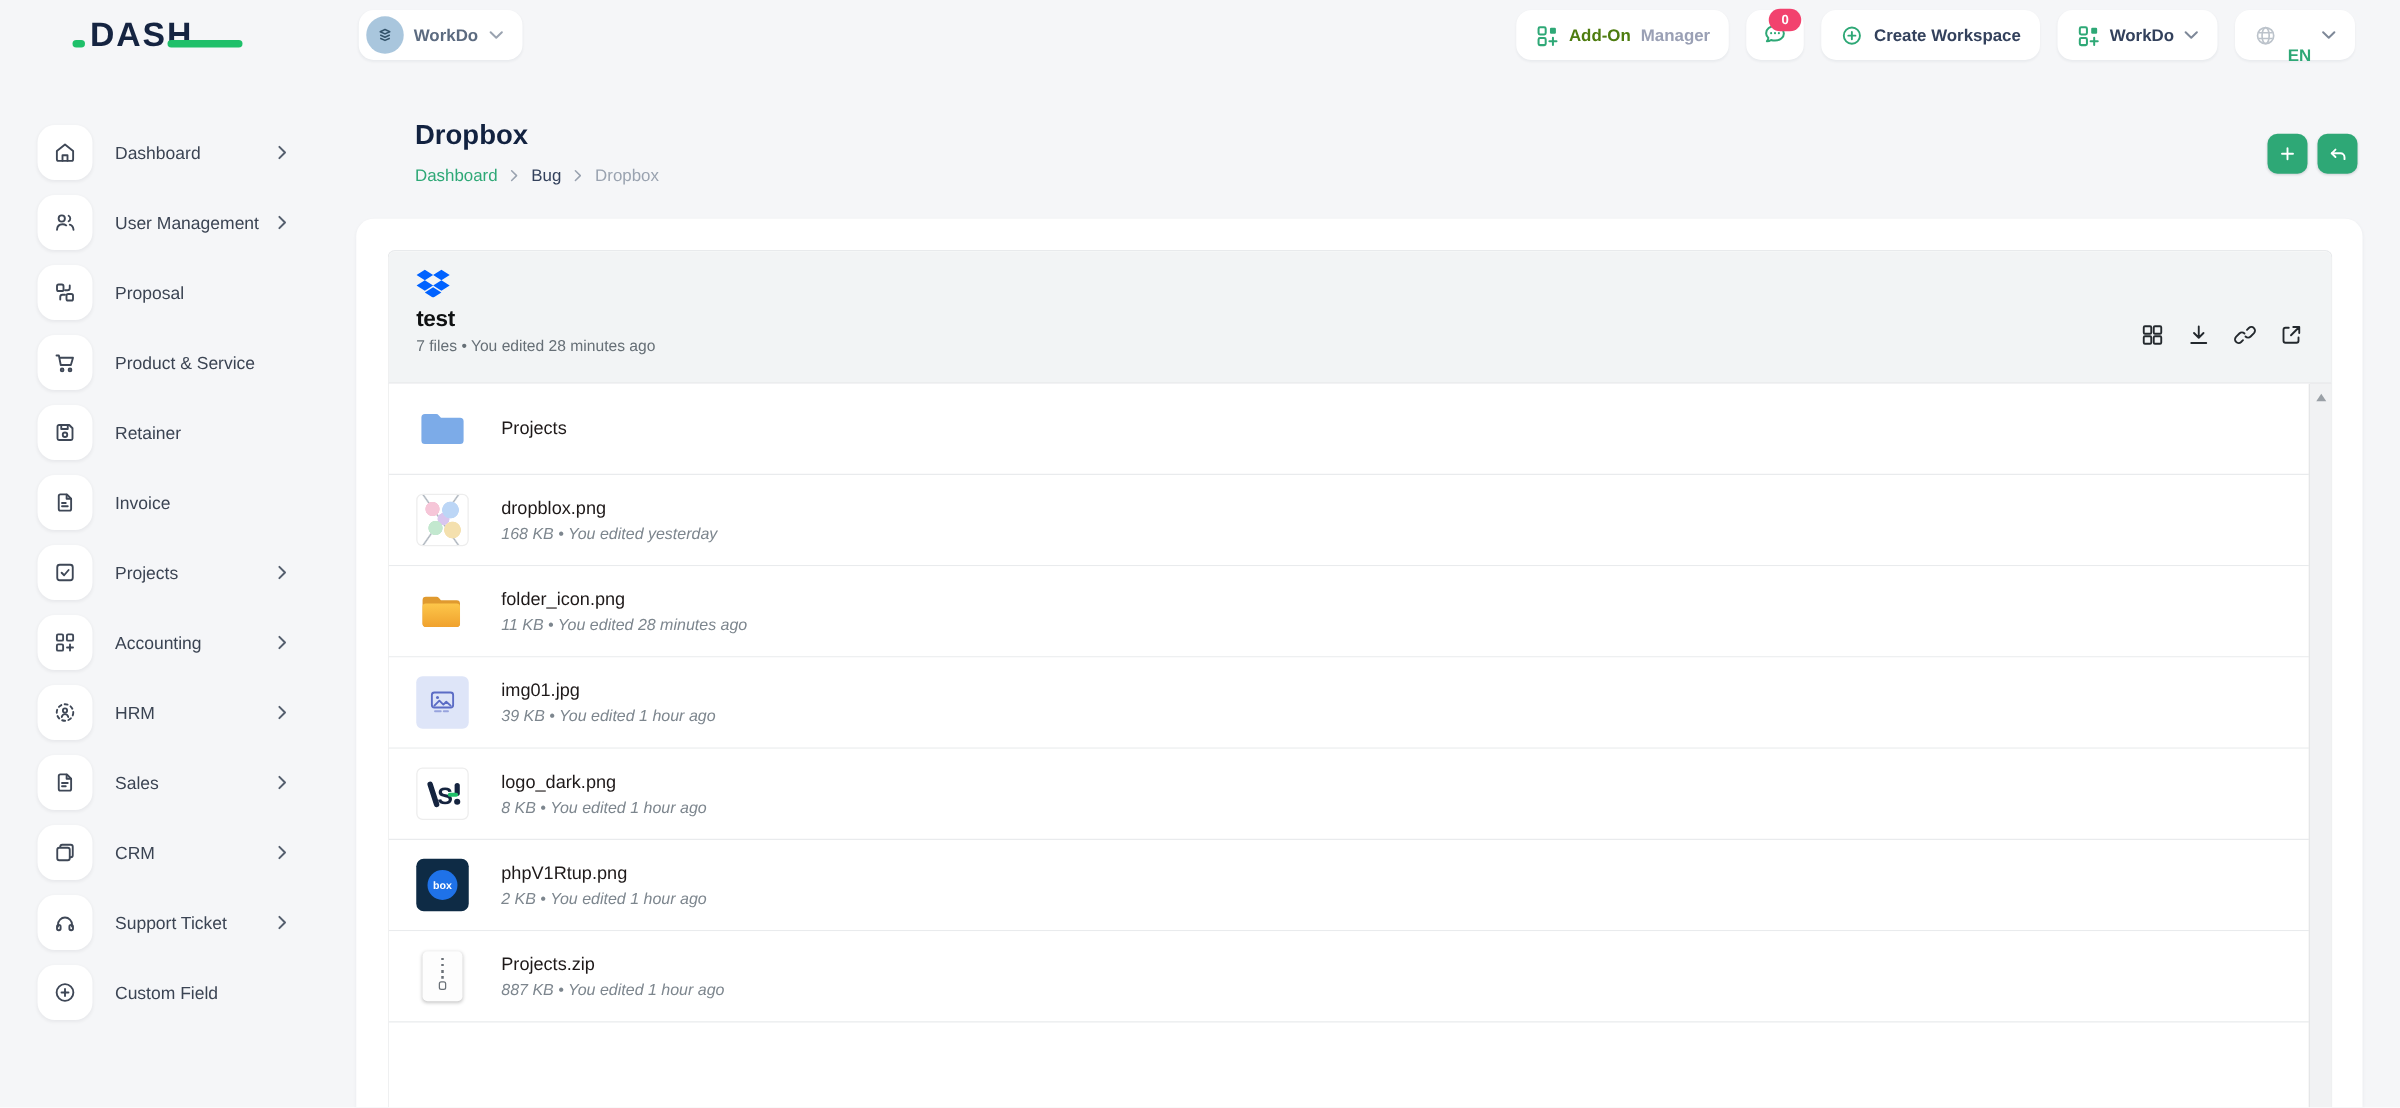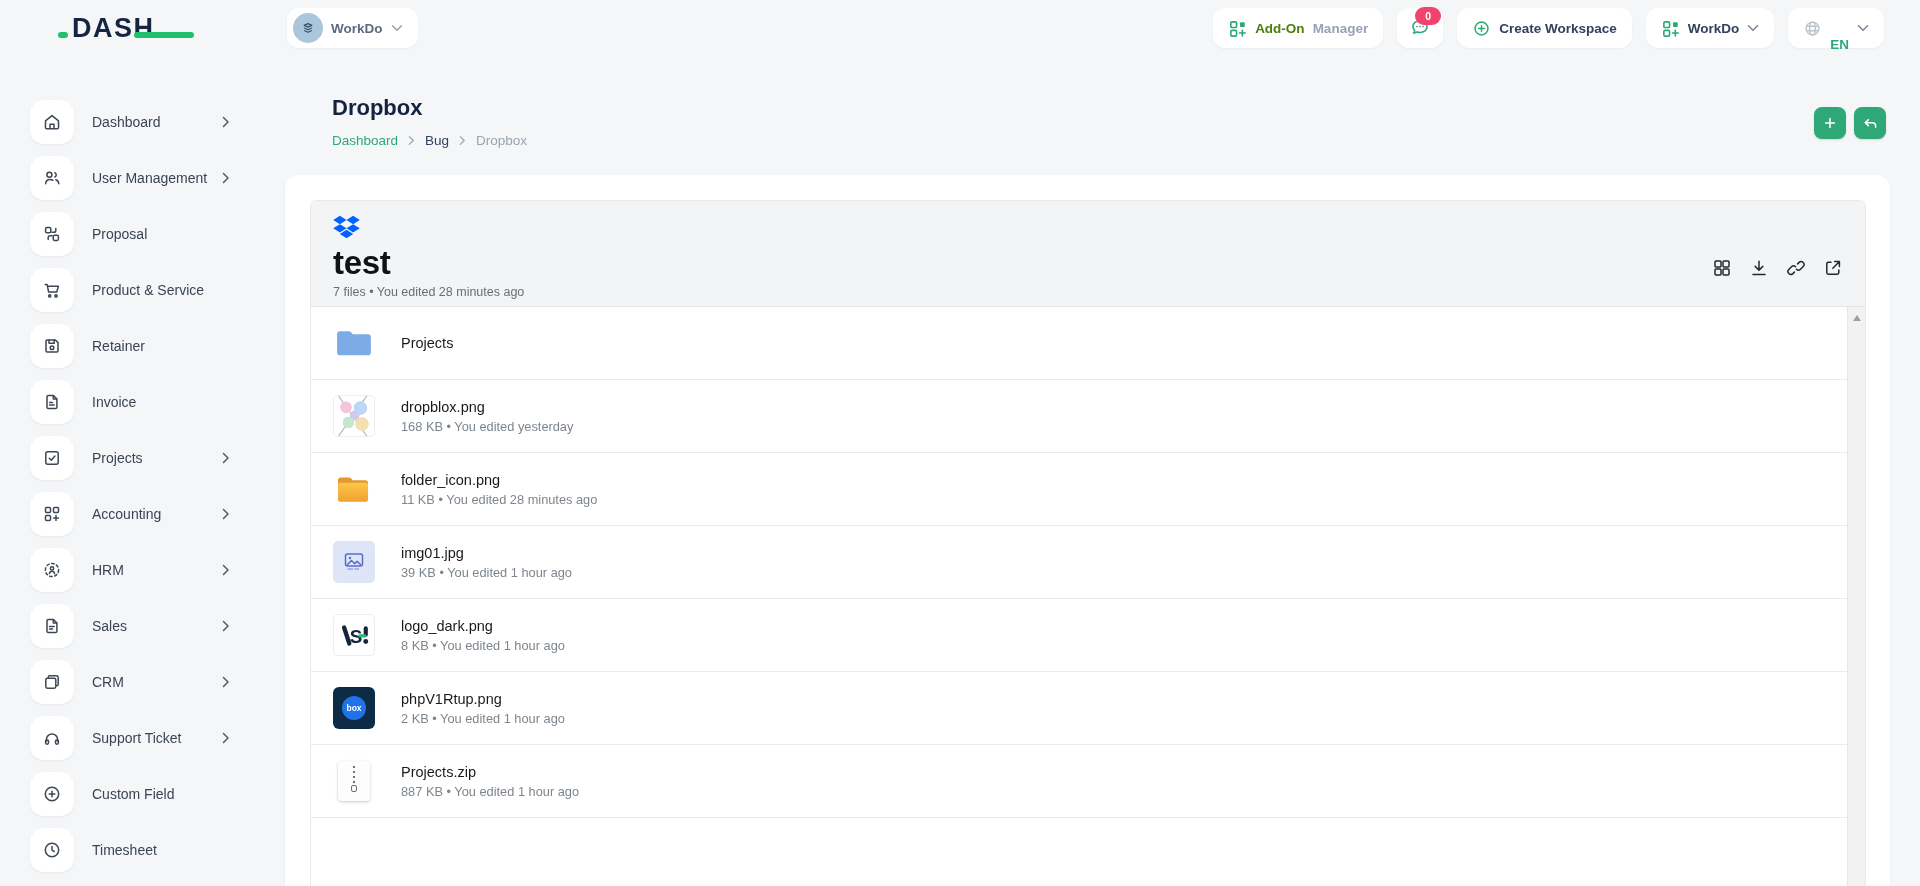--- a/index.html
+++ b/index.html
@@ -46,31 +46,31 @@
   .icon-btn{width:32px;height:32px;border-radius:8px;background:#2ea876;display:flex;align-items:center;
             justify-content:center;cursor:pointer;box-shadow:0 1px 2px rgba(16,24,40,.15);}
 
   
   .main-panel{position:absolute;left:285px;top:175px;right:30px;bottom:0;background:#fff;
               border-radius:14px 14px 0 0;box-shadow:0 1px 3px rgba(18,34,64,.05);}
   .embed{position:absolute;left:25px;top:25px;right:24px;bottom:0;border:1px solid #e8eaec;border-bottom:none;
          border-radius:6px 6px 0 0;background:#fff;overflow:hidden;}
   .embed-header{height:106px;background:#f2f4f5;border-bottom:1px solid #e3e5e7;
                 padding:14px 24px 0 22px;position:relative;box-sizing:border-box;}
-  .embed-title{font-size:33px;font-weight:900;color:#101213;letter-spacing:-.3px;line-height:1.1;margin-top:3px;}
+  .embed-title{font-size:18px;font-weight:900;color:#101213;letter-spacing:-.3px;line-height:1.1;margin-top:3px;}
   .embed-meta{font-size:12.5px;color:#666f76;margin-top:4px;}
   .embed-tools{position:absolute;right:22px;top:57px;display:flex;gap:17px;}
   .tool{display:flex;cursor:pointer;}
 
   .file-list{position:absolute;left:0;right:17px;top:106px;bottom:0;background:#fff;}
   .file-row{height:72px;display:flex;align-items:center;padding:0 24px 0 22px;
             border-bottom:1px solid #e9ebed;gap:26px;cursor:pointer;background:#fff;}
   .thumb{width:42px;height:42px;border-radius:5px;flex:none;display:flex;align-items:center;justify-content:center;box-sizing:border-box;}
   .file-name{font-size:14.5px;color:#1e1919;font-weight:500;}
-  .file-meta{font-size:12.8px;color:#7d868e;margin-top:4px;}
+  .file-meta{font-size:12.8px;color:#7d868e;margin-top:4px;font-style:italic;}
 
   .scrollbar{position:absolute;right:0;top:106px;bottom:0;width:17px;background:#f1f2f3;border-left:1px solid #e5e6e8;cursor:pointer;}
   .scroll-up{margin:8px auto 0;width:0;height:0;border-left:4.5px solid transparent;
              border-right:4.5px solid transparent;border-bottom:6px solid #9aa0a6;}
 
   
   .thumb-doodle{border:1px solid #ededed;background:
       radial-gradient(6px 6px at 30% 28%, #f6c6d8 92%, transparent),
       radial-gradient(7px 7px at 66% 30%, #bcd6f6 92%, transparent),
       radial-gradient(6px 6px at 36% 66%, #c3e8cf 92%, transparent),
@@ -355,29 +355,20 @@
     <div class="side-item">
       <span class="tile">
         <svg width="20" height="20" viewBox="0 0 20 20" fill="none" stroke="#3e4756" stroke-width="1.5" stroke-linecap="round" stroke-linejoin="round">
           <circle cx="10" cy="10" r="6.7"></circle>
             <path d="M10 7.2v5.6M7.2 10h5.6"></path>
         </svg>
         </span>
       <span class="side-label">Custom Field</span>
     </div>
 
-    <div class="side-item">
-      <span class="tile">
-        <svg width="20" height="20" viewBox="0 0 20 20" fill="none" stroke="#3e4756" stroke-width="1.5" stroke-linecap="round" stroke-linejoin="round">
-          <circle cx="10" cy="10" r="6.7"></circle>
-            <path d="M10 6.6v3.6l2.2 1.3"></path>
-        </svg>
-        </span>
-      <span class="side-label">Timesheet</span>
-    </div>
 
   </div>
 
   <div class="page-head">
     <div class="page-title">Dropbox</div>
     <div class="breadcrumb">
       <span class="bc-link">Dashboard</span>
       <svg width="7" height="11" viewBox="0 0 8 12" fill="none">
           <path d="M1.5 1.5 6 6l-4.5 4.5" stroke="#9aa3b0" stroke-width="1.4" stroke-linecap="round" stroke-linejoin="round"></path>
         </svg>

